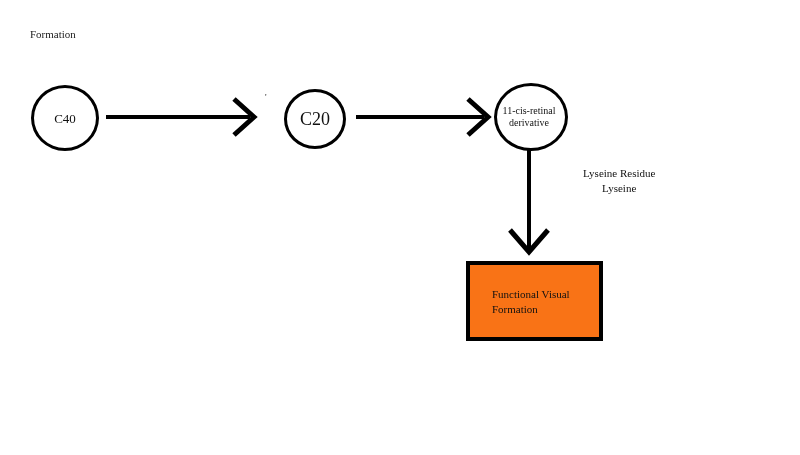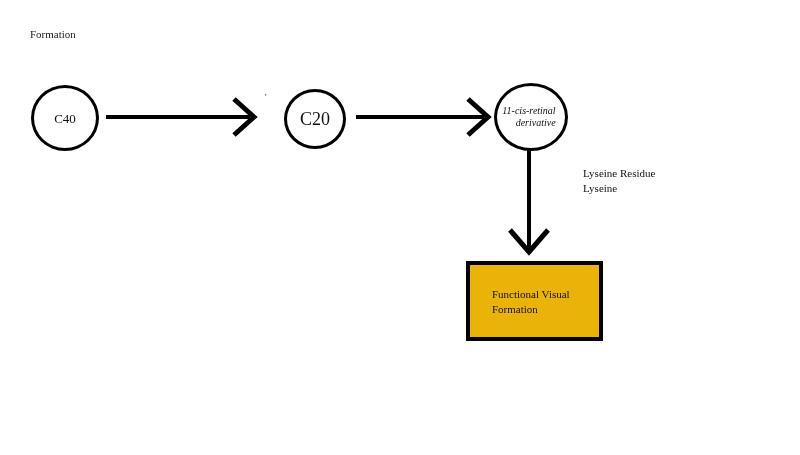--- a/index.html
+++ b/index.html
@@ -64,32 +64,31 @@
   #node-retinal {
     left: 494px;
     top: 83px;
     width: 74px;
     height: 68px;
   }
   #node-retinal .node-label {
     font-size: 10px;
     line-height: 12px;
     white-space: nowrap;
-    text-align: right;
+    text-align: center;
     position: relative;
     left: -2px;
-    font-style: italic;
   }
 
   
   .node-rect {
     position: absolute;
     box-sizing: border-box;
     border: 4px solid #000000;
-    background: #eab308;
+    background: #f97316;
   }
   #node-pigments {
     left: 466px;
     top: 261px;
     width: 137px;
     height: 80px;
   }
   #node-pigments .node-label {
     position: absolute;
     left: 22px;
@@ -116,21 +115,21 @@
   #arrow-2 { left: 356px; top: 96px; }
   #arrow-3 { left: 508px; top: 148px; }
 
   
   .edge-label {
     position: absolute;
     font-size: 11px;
     line-height: 15px;
     color: #111111;
     white-space: nowrap;
-    text-align: left;
+    text-align: center;
   }
   #label-lysine {
     left: 583px;
     top: 166px;
   }
 
   
   #stray-mark {
     position: absolute;
     left: 265px;

